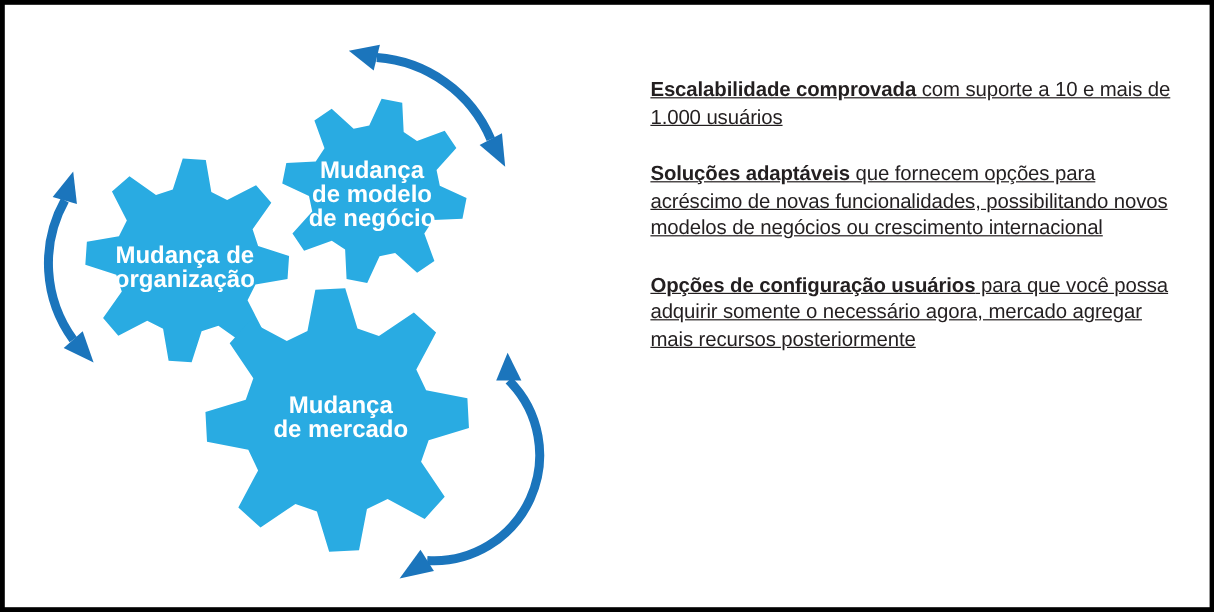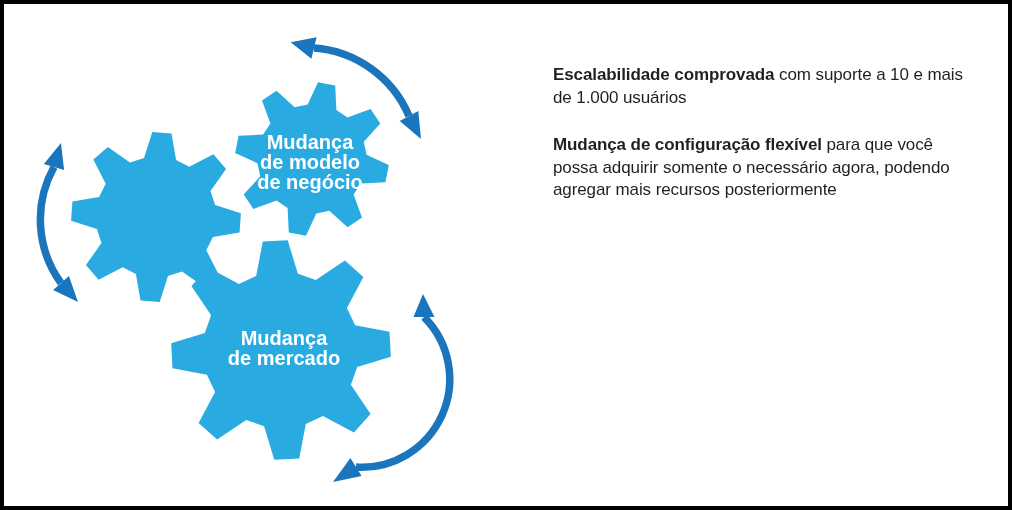--- a/index.html
+++ b/index.html
@@ -21,21 +21,21 @@
     position:absolute; transform:translate(-50%,-50%);
     color:var(--gear-label,#fff);
     font-weight:bold; font-size:20px; line-height:20px;
     text-align:center; white-space:pre-line; pointer-events:none;
   }
   .panel {
     position:absolute; left:538px; top:60px; width:436px;
     color:var(--text-dark,#231F20);
     font-size:17px; line-height:22.5px; letter-spacing:-0.1px;
   }
-  .panel p { margin:0 0 25px 11px; }
+  .panel p { margin:0 0 25px 0;text-decoration:underline; }
   .panel b { font-weight:bold; }
 </style>
 </head>
 <body>
 
 <div class="frame">
 
   <div class="diagram">
     <svg width="520" height="502" viewBox="0 0 520 502">
 
@@ -55,29 +55,34 @@
         <path class="arrow-shaft" d="M420,313 A88,88 0 0 1 352,463"></path>
         <polygon class="arrow-head" points="419,290 430.5,313 409.5,313"></polygon>
         <polygon class="arrow-head" points="329,478 346.4,454.1 357.6,471.9"></polygon>
       </g>
 
       <path class="gear" d="M140.0,153.9L148.3,128.1L167.5,129.4L172.1,156.1L185.3,162.7L209.4,150.3L222.1,164.9L206.5,187.0L211.1,201.0L236.9,209.3L235.6,228.5L208.9,233.1L202.3,246.3L214.7,270.4L200.1,283.1L178.0,267.5L164.0,272.1L155.7,297.9L136.5,296.6L131.9,269.9L118.7,263.3L94.6,275.7L81.9,261.1L97.5,239.0L92.9,225.0L67.1,216.7L68.4,197.5L95.1,192.9L101.7,179.7L89.3,155.6L103.9,142.9L126.0,158.5Z"></path>
       <path class="gear" d="M303.7,100.5L314.0,78.2L331.2,81.6L332.4,106.1L343.5,113.4L366.6,105.0L376.3,119.4L359.8,137.7L362.5,150.7L384.8,161.0L381.4,178.2L356.9,179.4L349.6,190.5L358.0,213.6L343.6,223.3L325.3,206.8L312.3,209.5L302.0,231.8L284.8,228.4L283.6,203.9L272.5,196.6L249.4,205.0L239.7,190.6L256.2,172.3L253.5,159.3L231.2,149.0L234.6,131.8L259.1,130.6L266.4,119.5L258.0,96.4L272.4,86.7L290.7,103.2Z"></path>
       <path class="gear" d="M252.2,271.9L258.8,237.5L283.7,236.2L293.9,269.8L311.8,276.1L340.9,256.4L359.4,273.1L342.9,304.0L351.1,321.2L385.5,327.8L386.8,352.7L353.2,362.9L346.9,380.8L366.6,409.9L349.9,428.4L319.0,411.9L301.8,420.1L295.2,454.5L270.3,455.8L260.1,422.2L242.2,415.9L213.1,435.6L194.6,418.9L211.1,388.0L202.9,370.8L168.5,364.2L167.2,339.3L200.8,329.1L207.1,311.2L187.4,282.1L204.1,263.6L235.0,280.1Z"></path>
     </svg>
 
+    <div class="gear-label" style="left:150px; top:219px;">Mudança de
+organização</div>
     <div class="gear-label" style="left:306px; top:158px;">Mudança
 de modelo
 de negócio</div>
     <div class="gear-label" style="left:280px; top:344px;">Mudança
 de mercado</div>
   </div>
 
   <div class="panel">
     <p>
       <b>Escalabilidade comprovada</b><span> com suporte a 10 e mais de 1.000 usuários</span>
     </p>
     <p>
-      <b>Mudança de configuração flexível</b><span> para que você possa adquirir somente o necessário agora, podendo agregar mais recursos posteriormente</span>
+      <b>Soluções adaptáveis</b><span> que fornecem opções para acréscimo de novas funcionalidades, possibilitando novos modelos de negócios ou crescimento internacional</span>
+    </p>
+    <p>
+      <b>Opções de configuração usuários</b><span> para que você possa adquirir somente o necessário agora, mercado agregar mais recursos posteriormente</span>
     </p>
   </div>
 
 </div>
 
 </body></html>

